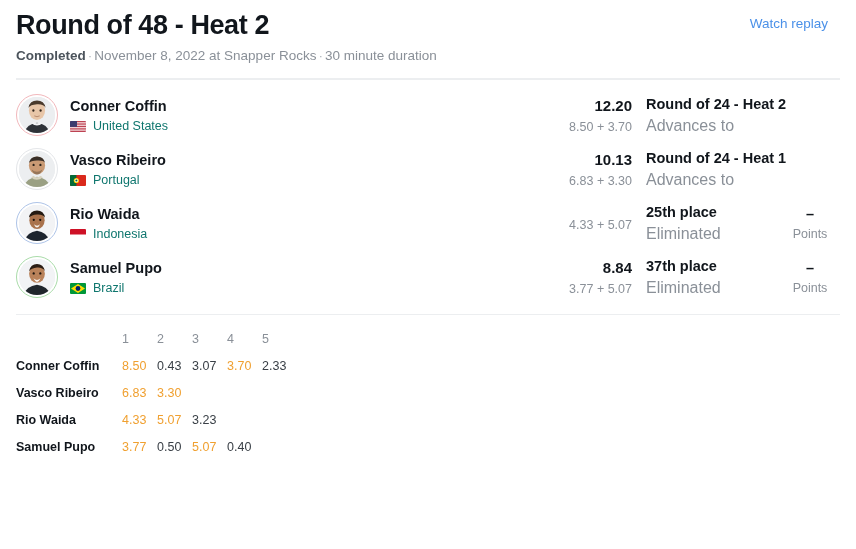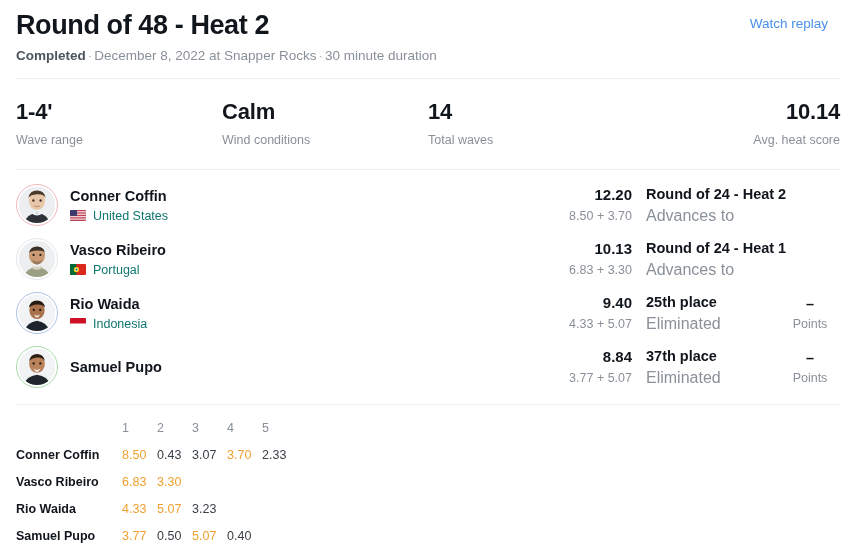--- a/index.html
+++ b/index.html
@@ -202,45 +202,27 @@
   table.waves td.wave-cell.counted { color: #f0a030; }
 </style>
 </head>
 <body>
 
 <div class="page">
 
   <div class="header">
     <div class="heat-title">Round of 48 - Heat 2</div>
     <div class="subline">
-      <span class="status">Completed</span><span class="dot">·</span><span>December 8, 2022 at Snapper Rocks</span><span class="dot">·</span><span>30 minute duration</span>
+      <span class="status">Completed</span><span class="dot">·</span><span>November 8, 2022 at Snapper Rocks</span><span class="dot">·</span><span>30 minute duration</span>
     </div>
     <a class="watch-replay" href="#" style="color: rgb(74, 144, 232);">Watch replay</a>
   </div>
 
   <div class="divider"></div>
 
-  <div class="stats">
-    <div class="stat">
-      <div class="stat-value">1-4'</div>
-      <div class="stat-label">Wave range</div>
-    </div>
-    <div class="stat">
-      <div class="stat-value">Calm</div>
-      <div class="stat-label">Wind conditions</div>
-    </div>
-    <div class="stat">
-      <div class="stat-value">14</div>
-      <div class="stat-label">Total waves</div>
-    </div>
-    <div class="stat right">
-      <div class="stat-value">10.14</div>
-      <div class="stat-label">Avg. heat score</div>
-    </div>
-  </div>
 
   <div class="divider"></div>
 
   <div class="athletes">
 
     <div class="athlete-row">
       <div class="avatar-wrap" style="border-color: rgb(242, 184, 188);">
         <div class="avatar">
           <svg viewBox="0 0 40 40" aria-hidden="true">
             <rect width="40" height="40" fill="#eceef0"></rect>
@@ -356,21 +338,20 @@
             <svg viewBox="0 0 16 11" aria-hidden="true">
               <rect width="16" height="11" fill="#fff"></rect>
               <rect width="16" height="5.5" fill="#ce1126"></rect>
             </svg>
           </span>
           <span>Indonesia</span>
         </div>
       </div>
       <div class="spacer"></div>
       <div class="score-col">
-        <div class="total-score">9.40</div>
         <div class="score-breakdown">4.33 + 5.07</div>
       </div>
       <div class="result-col">
         <div class="result-title">25th place</div>
         <div class="result-sub">Eliminated</div>
       </div>
       <div class="points-col">
         <div class="points-value">–</div>
         <div class="points-label">Points</div>
       </div>
@@ -385,20 +366,30 @@
             <path d="M11 13.5 q2-8 9-8 t9 8 q-3-4.5-9-4 t-9 4z" fill="#2b1d14"></path>
             <ellipse cx="16.3" cy="16" rx="1.2" ry="1.3" fill="#1d140d"></ellipse>
             <ellipse cx="23.7" cy="16" rx="1.2" ry="1.3" fill="#1d140d"></ellipse>
             <path d="M16 21.5 q4 3.5 8 0 q-2 4-4 4 t-4-4z" fill="#fbf7f4"></path>
             <path d="M5 40 q3-10 15-11.5 q12 1.5 15 11.5z" fill="#20262c"></path>
           </svg>
         </div>
       </div>
       <div class="who">
         <div class="athlete-name">Samuel Pupo</div>
+        <div class="country">
+          <span class="flag">
+            <svg viewBox="0 0 16 11" aria-hidden="true">
+              <rect width="16" height="11" fill="#009739"></rect>
+              <polygon points="8,1 15,5.5 8,10 1,5.5" fill="#fedd00"></polygon>
+              <circle cx="8" cy="5.5" r="2.4" fill="#012169"></circle>
+            </svg>
+          </span>
+          <span>Brazil</span>
+        </div>
       </div>
       <div class="spacer"></div>
       <div class="score-col">
         <div class="total-score">8.84</div>
         <div class="score-breakdown">3.77 + 5.07</div>
       </div>
       <div class="result-col">
         <div class="result-title">37th place</div>
         <div class="result-sub">Eliminated</div>
       </div>

